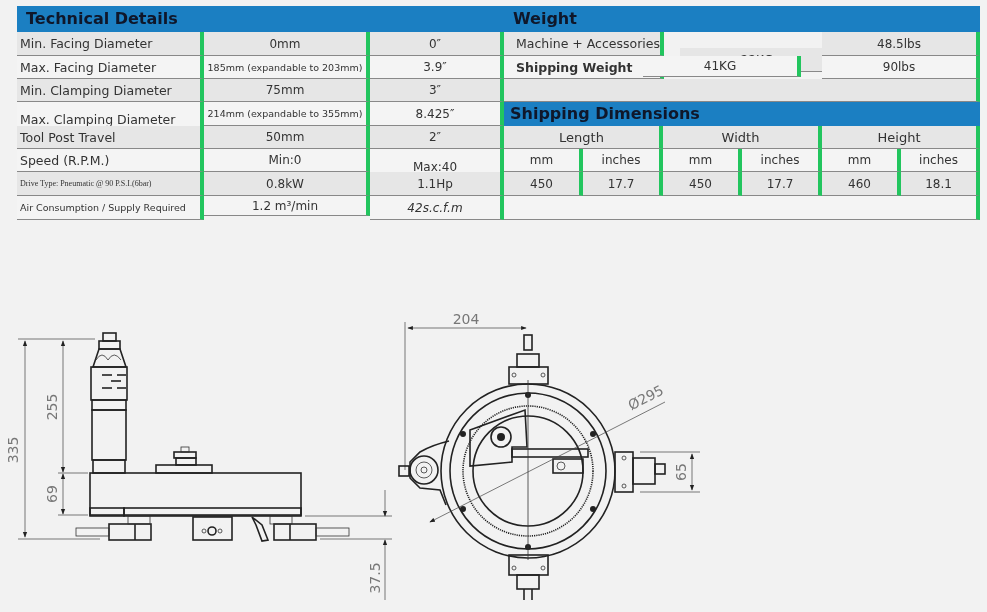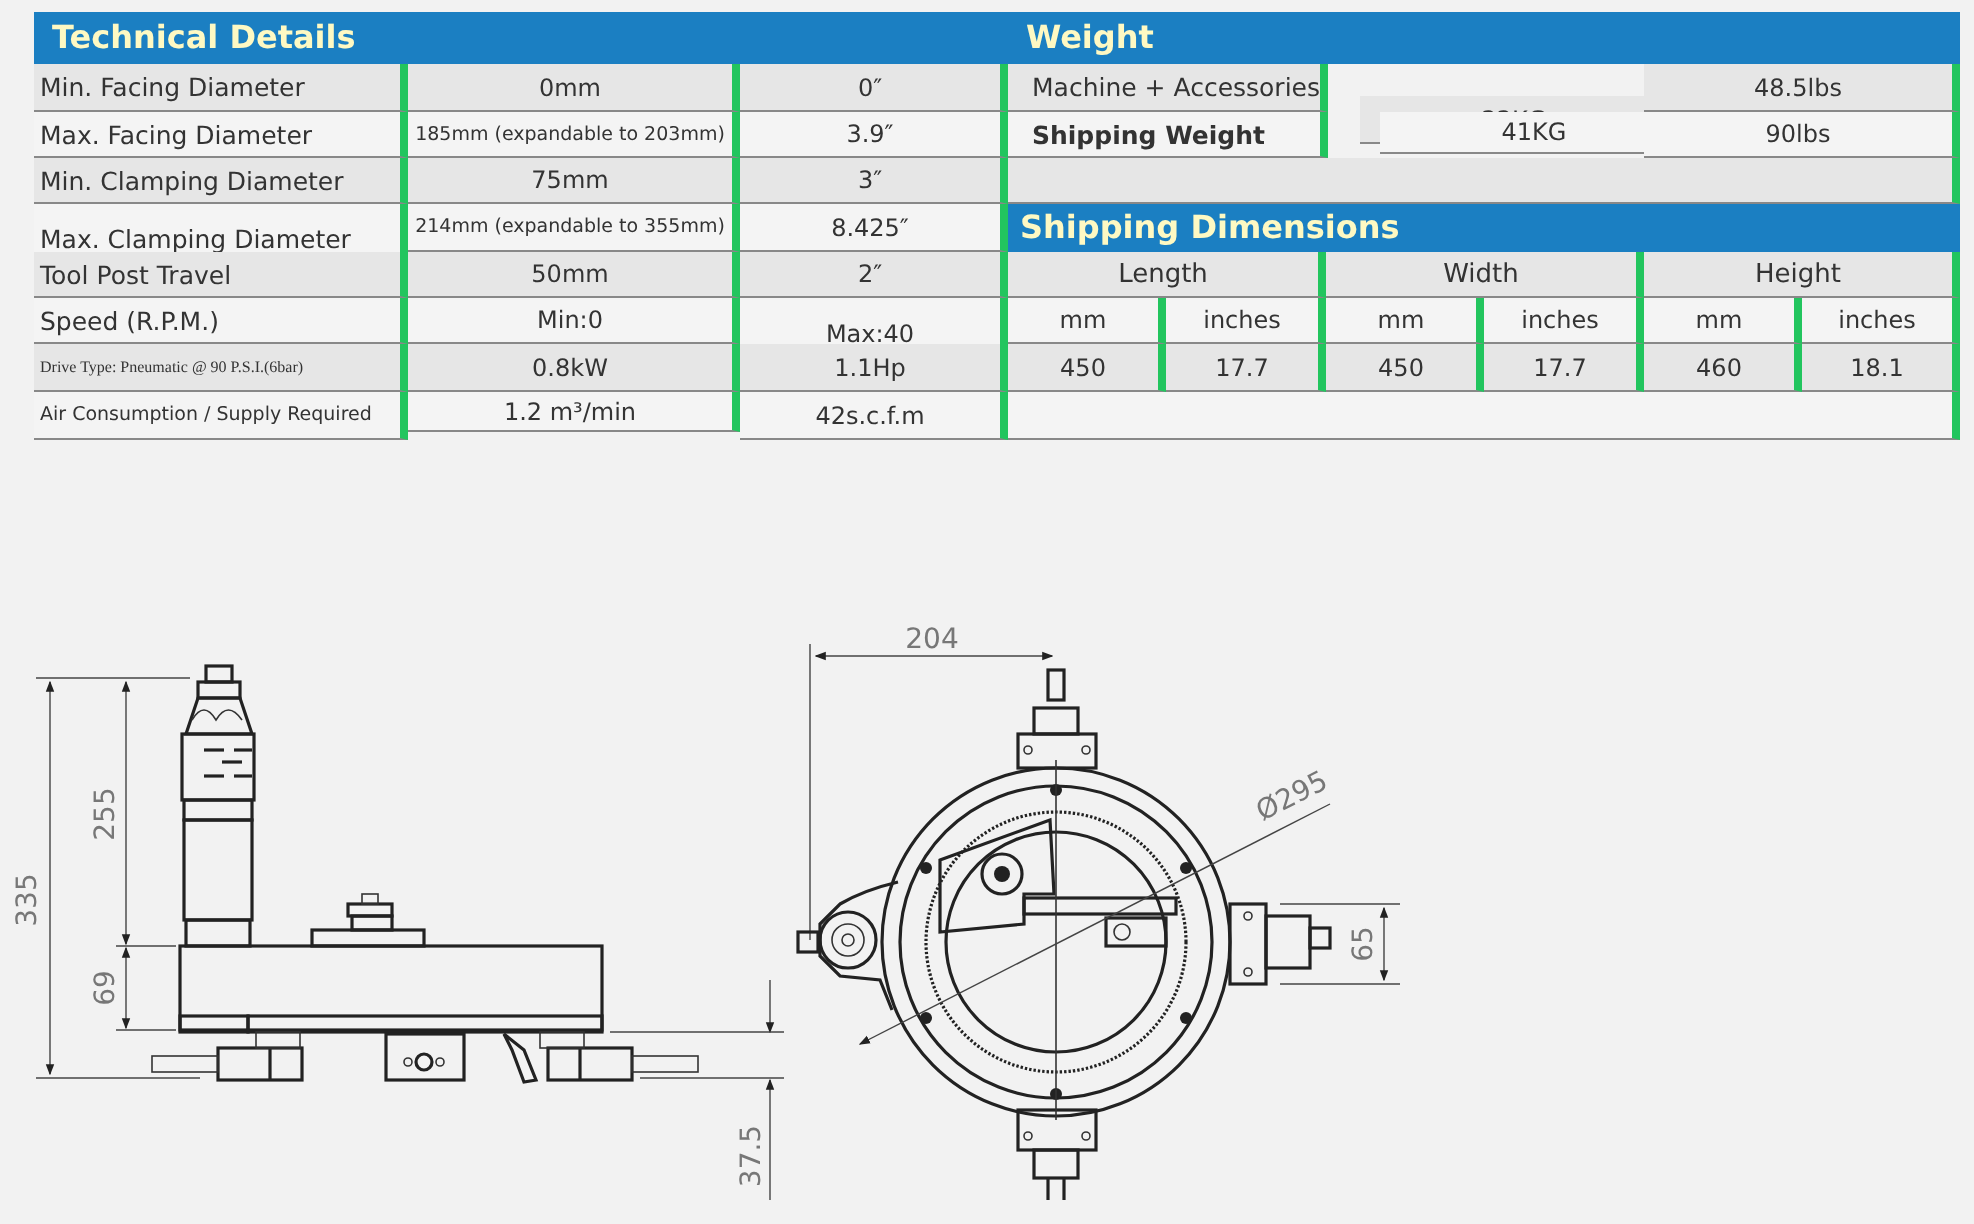--- a/index.html
+++ b/index.html
@@ -1,17 +1,17 @@
 <!DOCTYPE html>
 <html><head>
 <meta charset="utf-8">
 <style>
   html,body{margin:0;padding:0;}
   body{width:987px;height:612px;background:#f2f2f2;position:relative;overflow:hidden;font-family:"DejaVu Sans","Liberation Sans",sans-serif;color:#333;}
-  .hdr{position:absolute;background:#1b7fc2;color:#fef9c3;font-weight:bold;font-size:16px;line-height:26px;padding-left:9px;box-sizing:border-box;}
+  .hdr{position:absolute;background:#1b7fc2;color:#0f172a;font-weight:bold;font-size:16px;line-height:26px;padding-left:9px;box-sizing:border-box;}
   .cell{position:absolute;box-sizing:border-box;border-right:4px solid #22c55e;border-bottom:1px solid #888;font-size:12px;display:flex;align-items:center;justify-content:center;white-space:nowrap;overflow:hidden;}
   .cell.lbl{justify-content:flex-start;padding-left:3px;font-size:12.5px;}
   .cell.sm{font-size:9.5px;}
   .cell.smc{font-size:8px;font-family:Liberation Serif, serif;}
   .rowa{background:#e6e6e6;}
   .rowb{background:#f4f4f4;}
   .dimtxt{font-family:"DejaVu Sans","Liberation Sans",sans-serif;font-size:14px;fill:#777;}
   svg .ln{stroke:#222;stroke-width:1.6;fill:none;}
   svg .thin{stroke:#333;stroke-width:0.8;fill:none;}
   svg .dim{stroke:#444;stroke-width:0.7;fill:none;}
@@ -40,28 +40,28 @@
     <div class="cell rowa" style="left: 204px; top: 126px; width: 166px; height: 23px;">50mm</div>
     <div class="cell rowa" style="left: 370px; top: 126px; width: 134px; height: 23px;">2″</div>
     <div class="cell lbl rowb" style="left: 17px; top: 149px; width: 187px; height: 23px;">Speed (R.P.M.)</div>
     <div class="cell rowb" style="left: 204px; top: 149px; width: 166px; height: 23px;">Min:0</div>
     <div class="cell rowb" style="left: 370px; top: 149px; width: 134px; height: 37px;">Max:40</div>
     <div class="cell lbl smc rowa" style="left: 17px; top: 172px; width: 187px; height: 24px;">Drive Type: Pneumatic @ 90 P.S.I.(6bar)</div>
     <div class="cell rowa" style="left: 204px; top: 172px; width: 166px; height: 24px;">0.8kW</div>
     <div class="cell rowa" style="left: 370px; top: 172px; width: 134px; height: 24px;">1.1Hp</div>
     <div class="cell lbl sm rowb" style="left: 17px; top: 196px; width: 187px; height: 24px;">Air Consumption / Supply Required</div>
     <div class="cell rowb" style="left: 204px; top: 196px; width: 166px; height: 20px;">1.2 m³/min</div>
-    <div class="cell rowb" style="left: 370px; top: 196px; width: 134px; height: 24px;">42s.c.f.m</div>
+    <div class="cell rowb" style="left: 370px; top: 196px; width: 134px; height: 24px; font-style: italic;">42s.c.f.m</div>
   </div>
 
 <div class="cell lbl rowa" style="left:504px;top:32px;width:160px;height:24px;padding-left:12px;">Machine + Accessories</div>
 <div class="cell rowa" style="left:680px;top:32px;width:158px;height:24px;margin-top:16px;">22KG</div>
 <div class="cell rowa" style="left:822px;top:32px;width:158px;height:24px;">48.5lbs</div>
 <div class="cell lbl rowb" style="left:504px;top:56px;width:160px;height:23px;padding-left:12px;font-weight:bold;">Shipping Weight</div>
-<div class="cell rowb" style="left:690px;top:56px;width:158px;height:21px;">41KG</div>
+<div class="cell rowb" style="left:643px;top:56px;width:158px;height:21px;">41KG</div>
 <div class="cell rowb" style="left:822px;top:56px;width:158px;height:23px;">90lbs</div>
 <div class="cell rowa" style="left:504px;top:79px;width:476px;height:23px;"></div>
 
 <div class="hdr" style="left:504px;top:102px;width:476px;height:24px;line-height:24px;padding-left:6px;">Shipping Dimensions</div>
 
 <div class="cell rowa" style="left:504px;top:126px;width:159px;height:23px;font-size:13px;">Length</div>
 <div class="cell rowa" style="left:663px;top:126px;width:159px;height:23px;font-size:13px;">Width</div>
 <div class="cell rowa" style="left:822px;top:126px;width:158px;height:23px;font-size:13px;">Height</div>
 
 <div id="ship">

